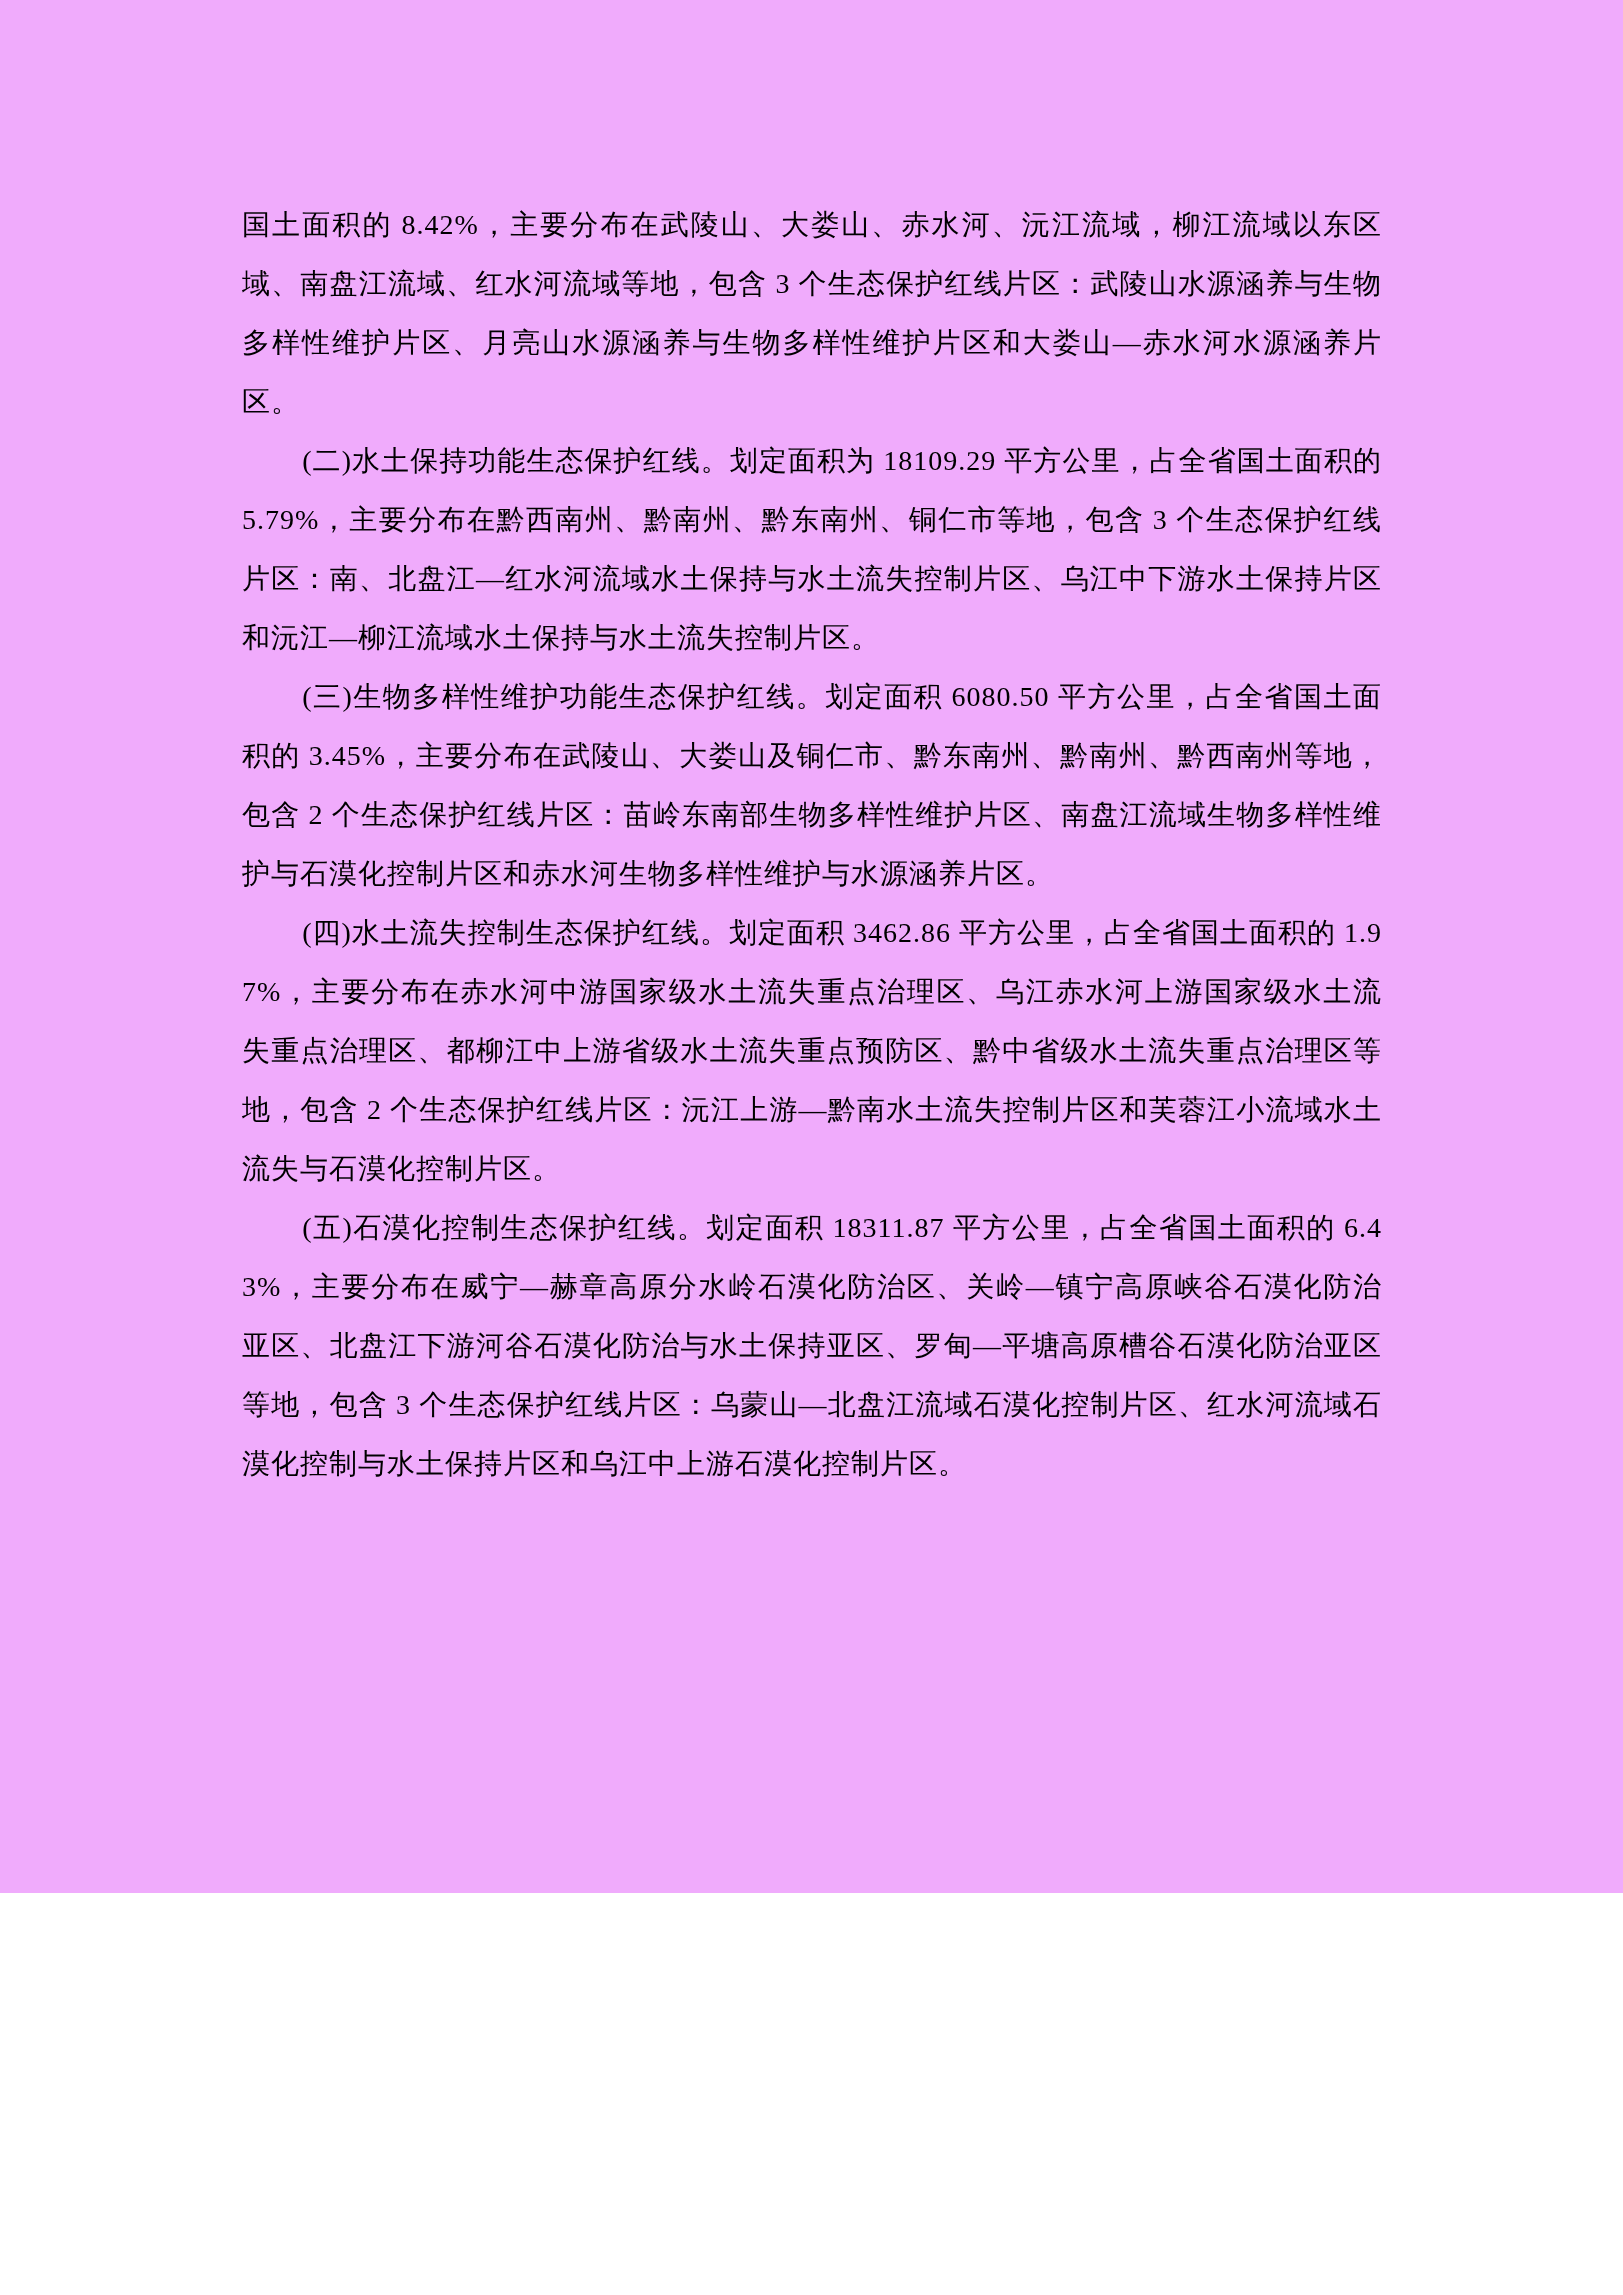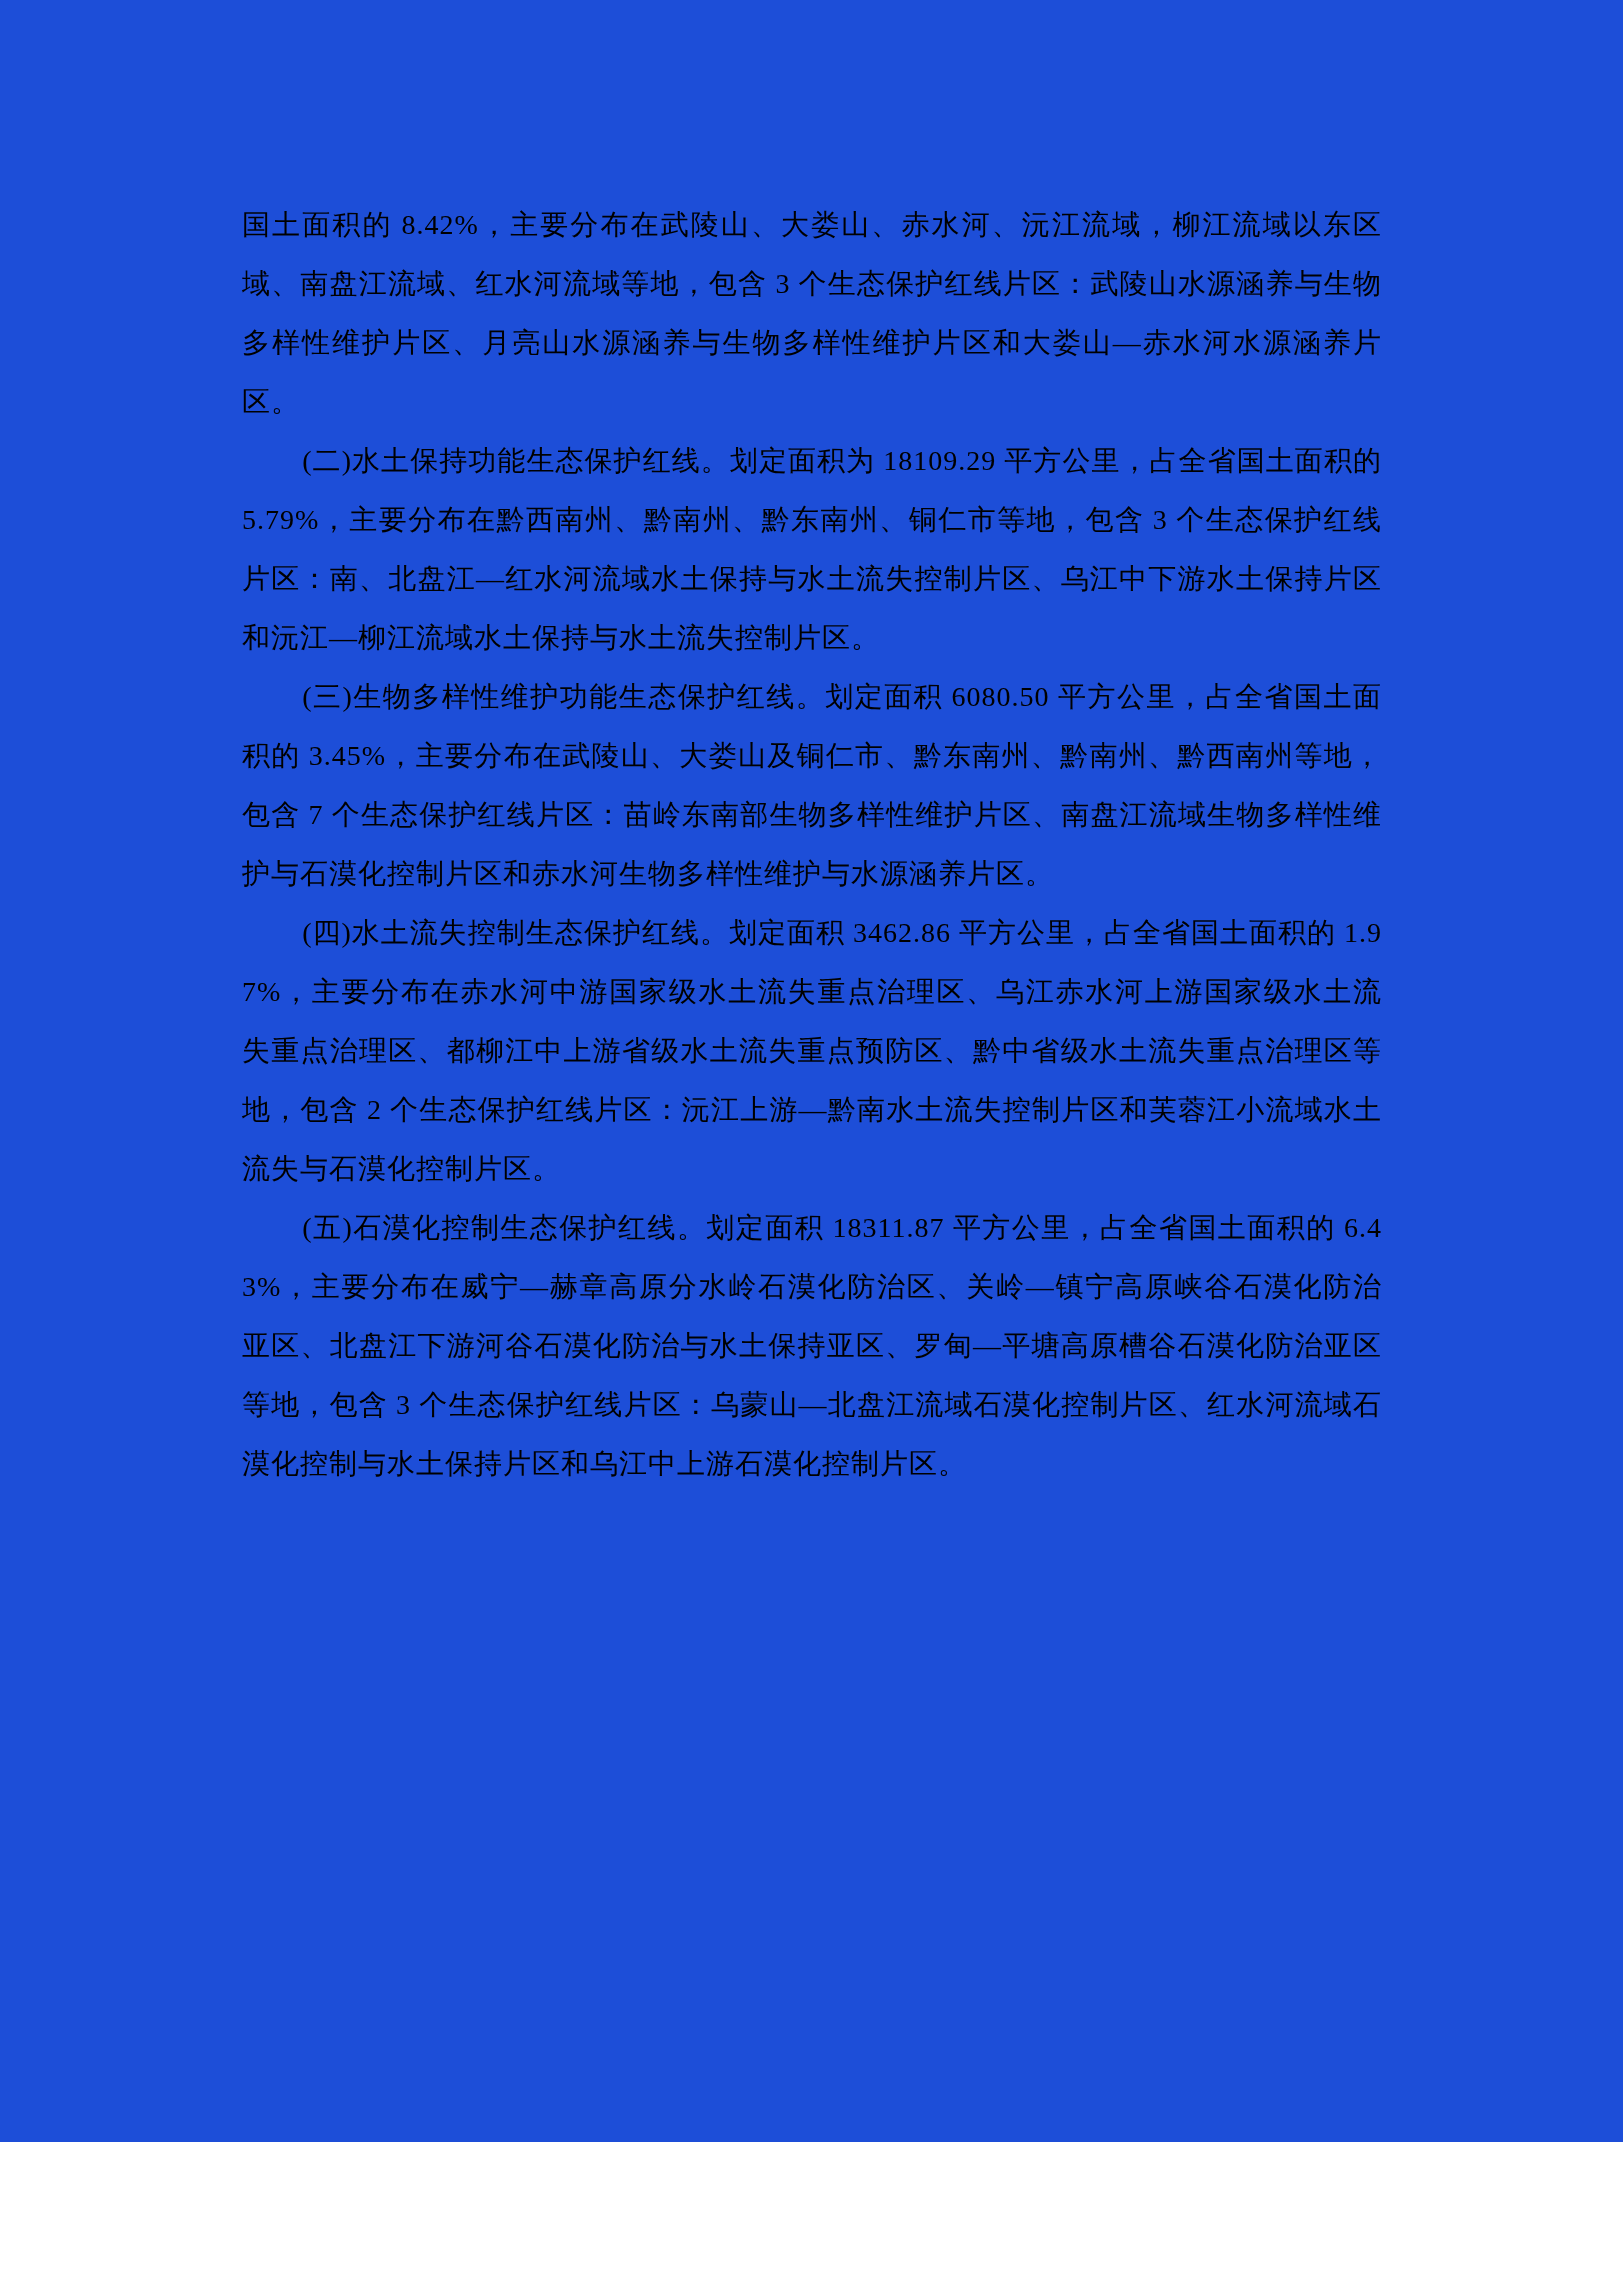--- a/index.html
+++ b/index.html
@@ -2,22 +2,22 @@
 <html lang="zh" style="font-size:10.5px"><head>
 <meta charset="utf-8">
 <style>
   html, body {
     margin: 0;
     padding: 0;
   }
   .page {
     position: relative;
     width: 1623px;
-    height: 2142px;
-    background: #1d4ed8;
+    height: 1893px;
+    background: #f0abfc;
     color: #000000;
     font-family: "Liberation Serif", "DejaVu Serif", serif;
     overflow: hidden;
   }
   .text-block {
     position: absolute;
     left: 242px;
     top: 195px;
     width: 1140px;
   }
@@ -35,18 +35,18 @@
     text-indent: 2.15em;
   }
 </style>
 </head>
 <body>
 
 <div class="page">
   <div class="text-block">
     <p>国土面积的 8.42%，主要分布在武陵山、大娄山、赤水河、沅江流域，柳江流域以东区域、南盘江流域、红水河流域等地，包含 3 个生态保护红线片区：武陵山水源涵养与生物多样性维护片区、月亮山水源涵养与生物多样性维护片区和大娄山—赤水河水源涵养片区。</p>
     <p class="indent">(二)水土保持功能生态保护红线。划定面积为 18109.29 平方公里，占全省国土面积的 5.79%，主要分布在黔西南州、黔南州、黔东南州、铜仁市等地，包含 3 个生态保护红线片区：南、北盘江—红水河流域水土保持与水土流失控制片区、乌江中下游水土保持片区和沅江—柳江流域水土保持与水土流失控制片区。</p>
-    <p class="indent">(三)生物多样性维护功能生态保护红线。划定面积 6080.50 平方公里，占全省国土面积的 3.45%，主要分布在武陵山、大娄山及铜仁市、黔东南州、黔南州、黔西南州等地，包含 7 个生态保护红线片区：苗岭东南部生物多样性维护片区、南盘江流域生物多样性维护与石漠化控制片区和赤水河生物多样性维护与水源涵养片区。</p>
+    <p class="indent">(三)生物多样性维护功能生态保护红线。划定面积 6080.50 平方公里，占全省国土面积的 3.45%，主要分布在武陵山、大娄山及铜仁市、黔东南州、黔南州、黔西南州等地，包含 2 个生态保护红线片区：苗岭东南部生物多样性维护片区、南盘江流域生物多样性维护与石漠化控制片区和赤水河生物多样性维护与水源涵养片区。</p>
     <p class="indent">(四)水土流失控制生态保护红线。划定面积 3462.86 平方公里，占全省国土面积的 1.97%，主要分布在赤水河中游国家级水土流失重点治理区、乌江赤水河上游国家级水土流失重点治理区、都柳江中上游省级水土流失重点预防区、黔中省级水土流失重点治理区等地，包含 2 个生态保护红线片区：沅江上游—黔南水土流失控制片区和芙蓉江小流域水土流失与石漠化控制片区。</p>
     <p class="indent">(五)石漠化控制生态保护红线。划定面积 18311.87 平方公里，占全省国土面积的 6.43%，主要分布在威宁—赫章高原分水岭石漠化防治区、关岭—镇宁高原峡谷石漠化防治亚区、北盘江下游河谷石漠化防治与水土保持亚区、罗甸—平塘高原槽谷石漠化防治亚区等地，包含 3 个生态保护红线片区：乌蒙山—北盘江流域石漠化控制片区、红水河流域石漠化控制与水土保持片区和乌江中上游石漠化控制片区。</p>
   </div>
 </div>
 
 
 </body></html>

